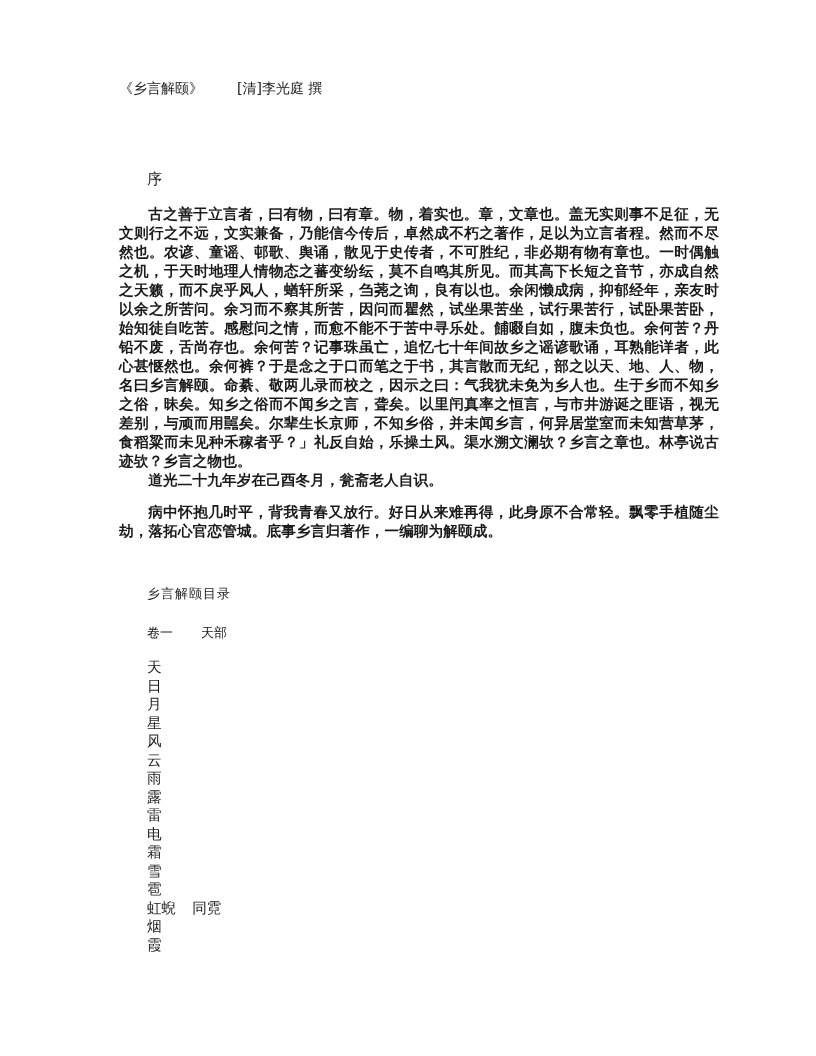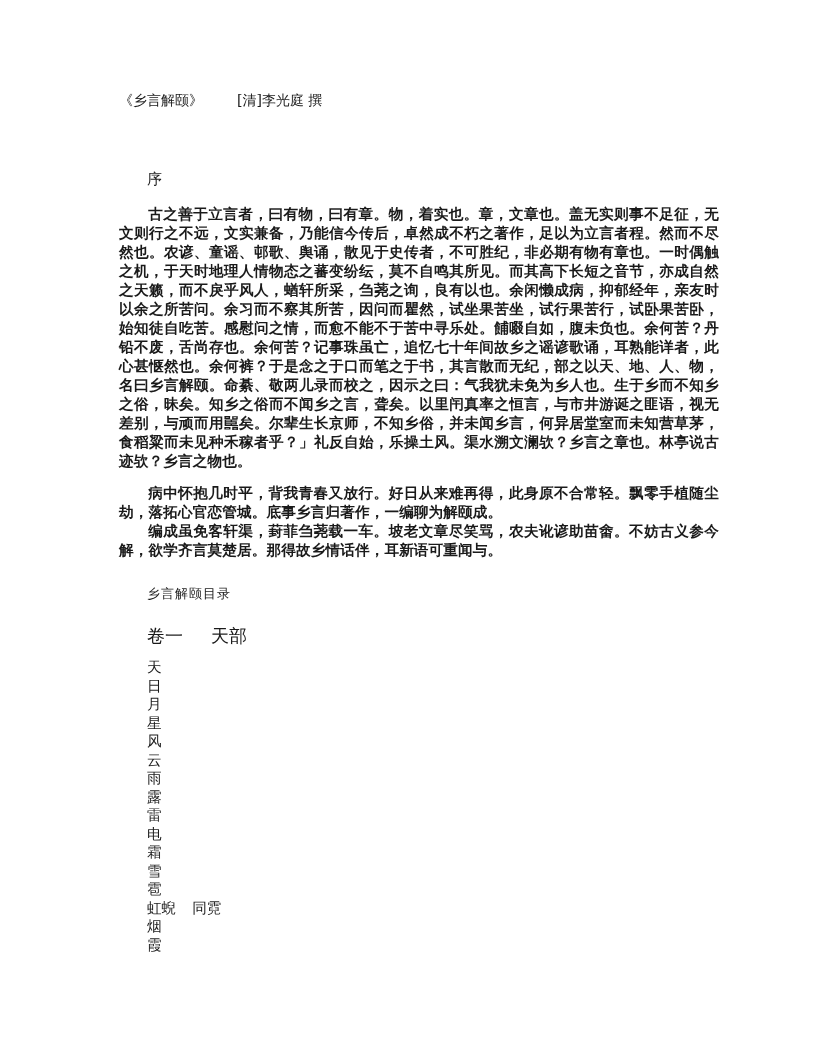--- a/index.html
+++ b/index.html
@@ -2,45 +2,45 @@
 <html><head>
   <meta charset="utf-8">
   <style>
     html, body { margin: 0; padding: 0; background: #ffffff; }
     body {
       width: 816px; height: 1056px; position: relative; overflow: hidden;
       font-family: "DejaVu Serif", "Liberation Serif", serif;
       color: #1a1a1a;
     }
     .page { position: absolute; left: 119px; top: 0; width: 600px; }
-    .header { position: absolute; top: 92px; left: 0; font-size: 14px; white-space: pre; }
+    .header { position: absolute; top: 80px; left: 0; font-size: 14px; white-space: pre; }
     .header .author { margin-left: 34px; }
     .preface-title { position: absolute; top: 170px; left: 28px; font-size: 15px; }
     .body { position: absolute; top: 204px; left: 0; width: 600px; font-size: 14.6px; line-height: 19px; text-align: justify; text-justify: inter-character; letter-spacing: 0.15px; font-weight: bold; }
     .body p { margin: 0; text-indent: 2em; }
     .body p.gap { margin-top: 13px; }
     .toc-title { position: absolute; top: 585px; left: 28px; font-size: 13px; letter-spacing: 1px; }
-    .vol { position: absolute; top: 624px; left: 28px; font-size: 18px; white-space: pre; text-align: center; }
+    .vol { position: absolute; top: 624px; left: 28px; font-size: 13px; white-space: pre; text-align: center; }
     .vol .part { margin-left: 28px; }
     .entries { position: absolute; top: 658px; left: 28px; font-size: 14.6px; line-height: 18.5px; }
     .entries .entry { white-space: pre; }
     .entries .note { margin-left: 16px; }
   </style>
 </head>
 <body>
 
 <div class="page">
   <div class="header"><span>《乡言解颐》</span><span class="author">[清]李光庭 撰</span></div>
 
   <div class="preface-title">序</div>
 
   <div class="body">
     <p>古之善于立言者，曰有物，曰有章。物，着实也。章，文章也。盖无实则事不足征，无文则行之不远，文实兼备，乃能信今传后，卓然成不朽之著作，足以为立言者程。然而不尽然也。农谚、童谣、邨歌、舆诵，散见于史传者，不可胜纪，非必期有物有章也。一时偶触之机，于天时地理人情物态之蕃变纷纭，莫不自鸣其所见。而其高下长短之音节，亦成自然之天籁，而不戾乎风人，蝤轩所采，刍荛之询，良有以也。余闲懒成病，抑郁经年，亲友时以余之所苦问。余习而不察其所苦，因问而瞿然，试坐果苦坐，试行果苦行，试卧果苦卧，始知徒自吃苦。感慰问之情，而愈不能不于苦中寻乐处。餔啜自如，腹未负也。余何苦？丹铅不废，舌尚存也。余何苦？记事珠虽亡，追忆七十年间故乡之谣谚歌诵，耳熟能详者，此心甚惬然也。余何裤？于是念之于口而笔之于书，其言散而无纪，部之以天、地、人、物，名曰乡言解颐。命綦、敬两儿录而校之，因示之曰：气我犹未免为乡人也。生于乡而不知乡之俗，昧矣。知乡之俗而不闻乡之言，聋矣。以里闬真率之恒言，与市井游诞之匪语，视无差别，与顽而用嚚矣。尔辈生长京师，不知乡俗，并未闻乡言，何异居堂室而未知营草茅，食稻粱而未见种禾稼者乎？」礼反自始，乐操土风。渠水溯文澜欤？乡言之章也。林亭说古迹欤？乡言之物也。</p>
+    <p>道光二十九年岁在己酉冬月，瓮斋老人自识。</p>
     <p class="gap">病中怀抱几时平，背我青春又放行。好日从来难再得，此身原不合常轻。飘零手植随尘劫，落拓心官恋管城。底事乡言归著作，一编聊为解颐成。</p>
-    <p>编成虽免客轩渠，葑菲刍荛载一车。坡老文章尽笑骂，农夫讹谚助苗畬。不妨古义参今解，欲学齐言莫楚居。那得故乡情话伴，耳新语可重闻与。</p>
   </div>
 
   <div class="toc-title">乡言解颐目录</div>
   <div class="vol"><span>卷一</span><span class="part">天部</span></div>
 
   <div class="entries">
     <div class="entry"><span>天</span></div>
     <div class="entry"><span>日</span></div>
     <div class="entry"><span>月</span></div>
     <div class="entry"><span>星</span></div>

